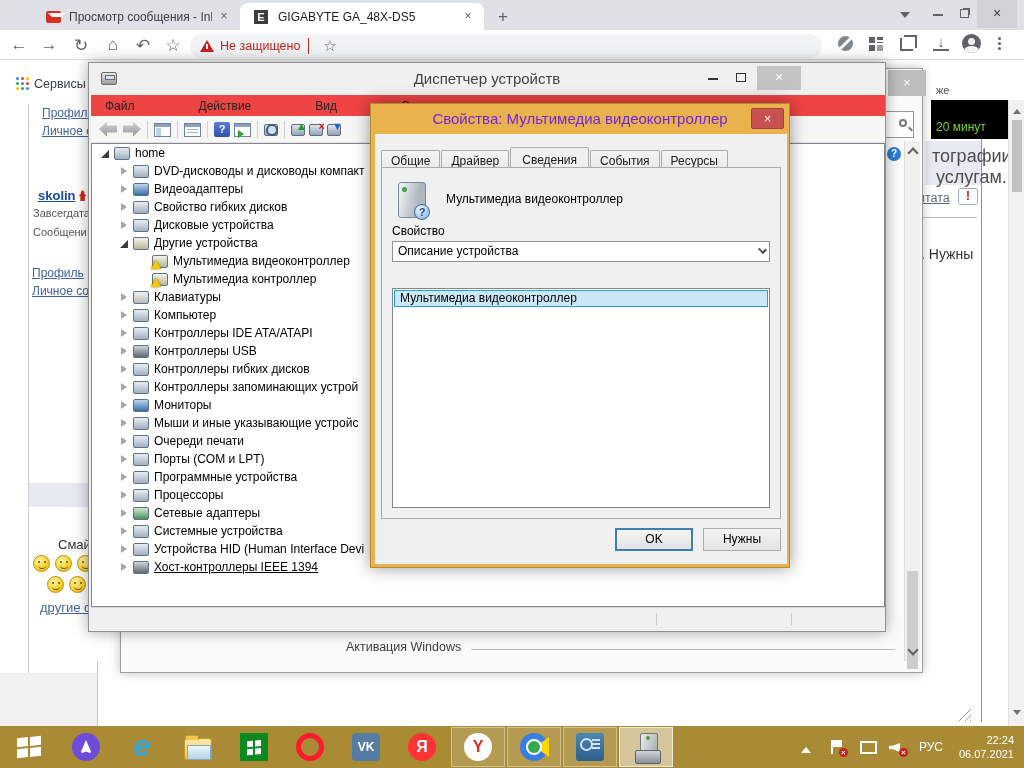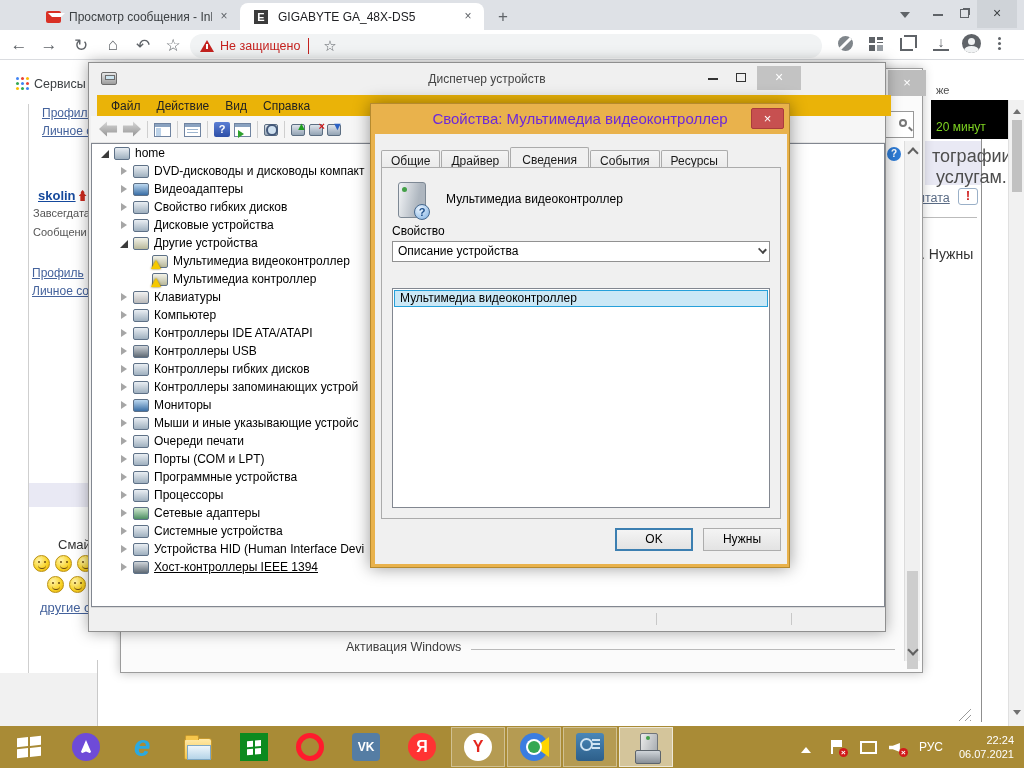--- a/index.html
+++ b/index.html
@@ -88,30 +88,30 @@
   .mag::after{content:"";position:absolute;left:7px;top:7px;width:5px;height:2px;background:#777;transform:rotate(45deg);}
   .w2help{position:absolute;left:766px;top:78px;width:14px;height:14px;border-radius:50%;background:#2f7cd6;color:#fff;font-size:10px;font-weight:bold;text-align:center;line-height:14px;}
   .w2scroll{position:absolute;right:2px;top:72px;width:16px;height:520px;background:#f0f0f0;border-left:1px solid #dcdcdc;}
   .chev{width:8px;height:8px;border-left:2px solid #606060;border-top:2px solid #606060;margin:0 auto;}
   .w2thumb{position:absolute;left:2px;top:430px;width:11px;height:98px;background:#cdcdcd;}
   .actline{position:absolute;left:225px;top:571px;font-size:12.5px;color:#3d3d3d;white-space:nowrap;}
   .acthr{position:absolute;left:350px;top:580px;width:424px;height:1px;background:#b9b9b9;}
 
   
   .dm{left:88px;top:62px;width:798px;height:570px;background:#f0f0f0;border:1px solid #8f8f8f;z-index:3;box-shadow:0 0 14px rgba(0,0,0,.35);}
-  .dm-title{position:absolute;left:0;top:0;width:100%;height:32px;text-align:center;font-size:12px;color:#444;line-height:32px;}
+  .dm-title{position:absolute;left:0;top:0;width:100%;height:32px;text-align:center;font-size:15px;color:#444;line-height:32px;}
   .dm-appicon{position:absolute;left:12px;top:9px;width:16px;height:13px;background:linear-gradient(#e6e6e6,#9d9d9d);border:1px solid #6c6c6c;border-radius:2px;}
   .dm-appicon::after{content:"";position:absolute;left:3px;top:2px;width:8px;height:3px;background:#cde4ef;border:1px solid #6c6c6c;}
   .capbtn{position:absolute;top:3px;height:24px;text-align:center;}
   .cap-min{left:610px;width:28px;}
   .cap-min i{display:inline-block;width:10px;height:2px;background:#333;margin-top:12px;}
   .cap-max{left:638px;width:28px;}
   .cap-max i{display:inline-block;width:10px;height:9px;border:1px solid #333;margin-top:7px;}
   .cap-close{left:668px;width:44px;background:#c3c3c3;color:#fff;font-size:14px;line-height:23px;}
-  .dm-menubar{position:absolute;left:8px;top:32px;width:794px;height:21px;background:#eab308;display:flex;align-items:center;padding-left:6px;}
+  .dm-menubar{position:absolute;left:2px;top:32px;width:794px;height:21px;background:#ef4444;display:flex;align-items:center;padding-left:6px;gap:48px;}
   .dm-menu{font-size:12px;color:#222;padding:2px 8px;}
   .dm-toolbar{position:absolute;left:2px;top:53px;width:794px;height:27px;background:#f6f6f6;border-bottom:1px solid #e3e3e3;display:flex;align-items:center;padding-left:6px;}
   .tb-sep{width:1px;height:17px;background:#cfcfcf;margin:0 4px;}
   .tbi{width:19px;height:17px;margin:0 2px;position:relative;}
   .tb-arrow{background:linear-gradient(#d9d9d9,#8e8e8e);clip-path:polygon(0 50%,42% 6%,42% 30%,95% 30%,95% 70%,42% 70%,42% 94%);}
   .tb-arrow.fwd{transform:scaleX(-1);}
   .tb-win{width:17px;height:14px;margin-top:1px;border:1px solid #6f83a0;background:#fff;}
   .tb-win::before{content:"";position:absolute;left:0;top:0;width:100%;height:3px;background:#8aa2c0;}
   .tb-win.panes::after{content:"";position:absolute;left:1px;top:4px;width:5px;height:8px;background:#bcd2e8;}
   .tb-win.lines::after{content:"";position:absolute;left:2px;top:5px;width:11px;height:6px;background:repeating-linear-gradient(#9db5cf 0 1px,transparent 1px 3px);}

